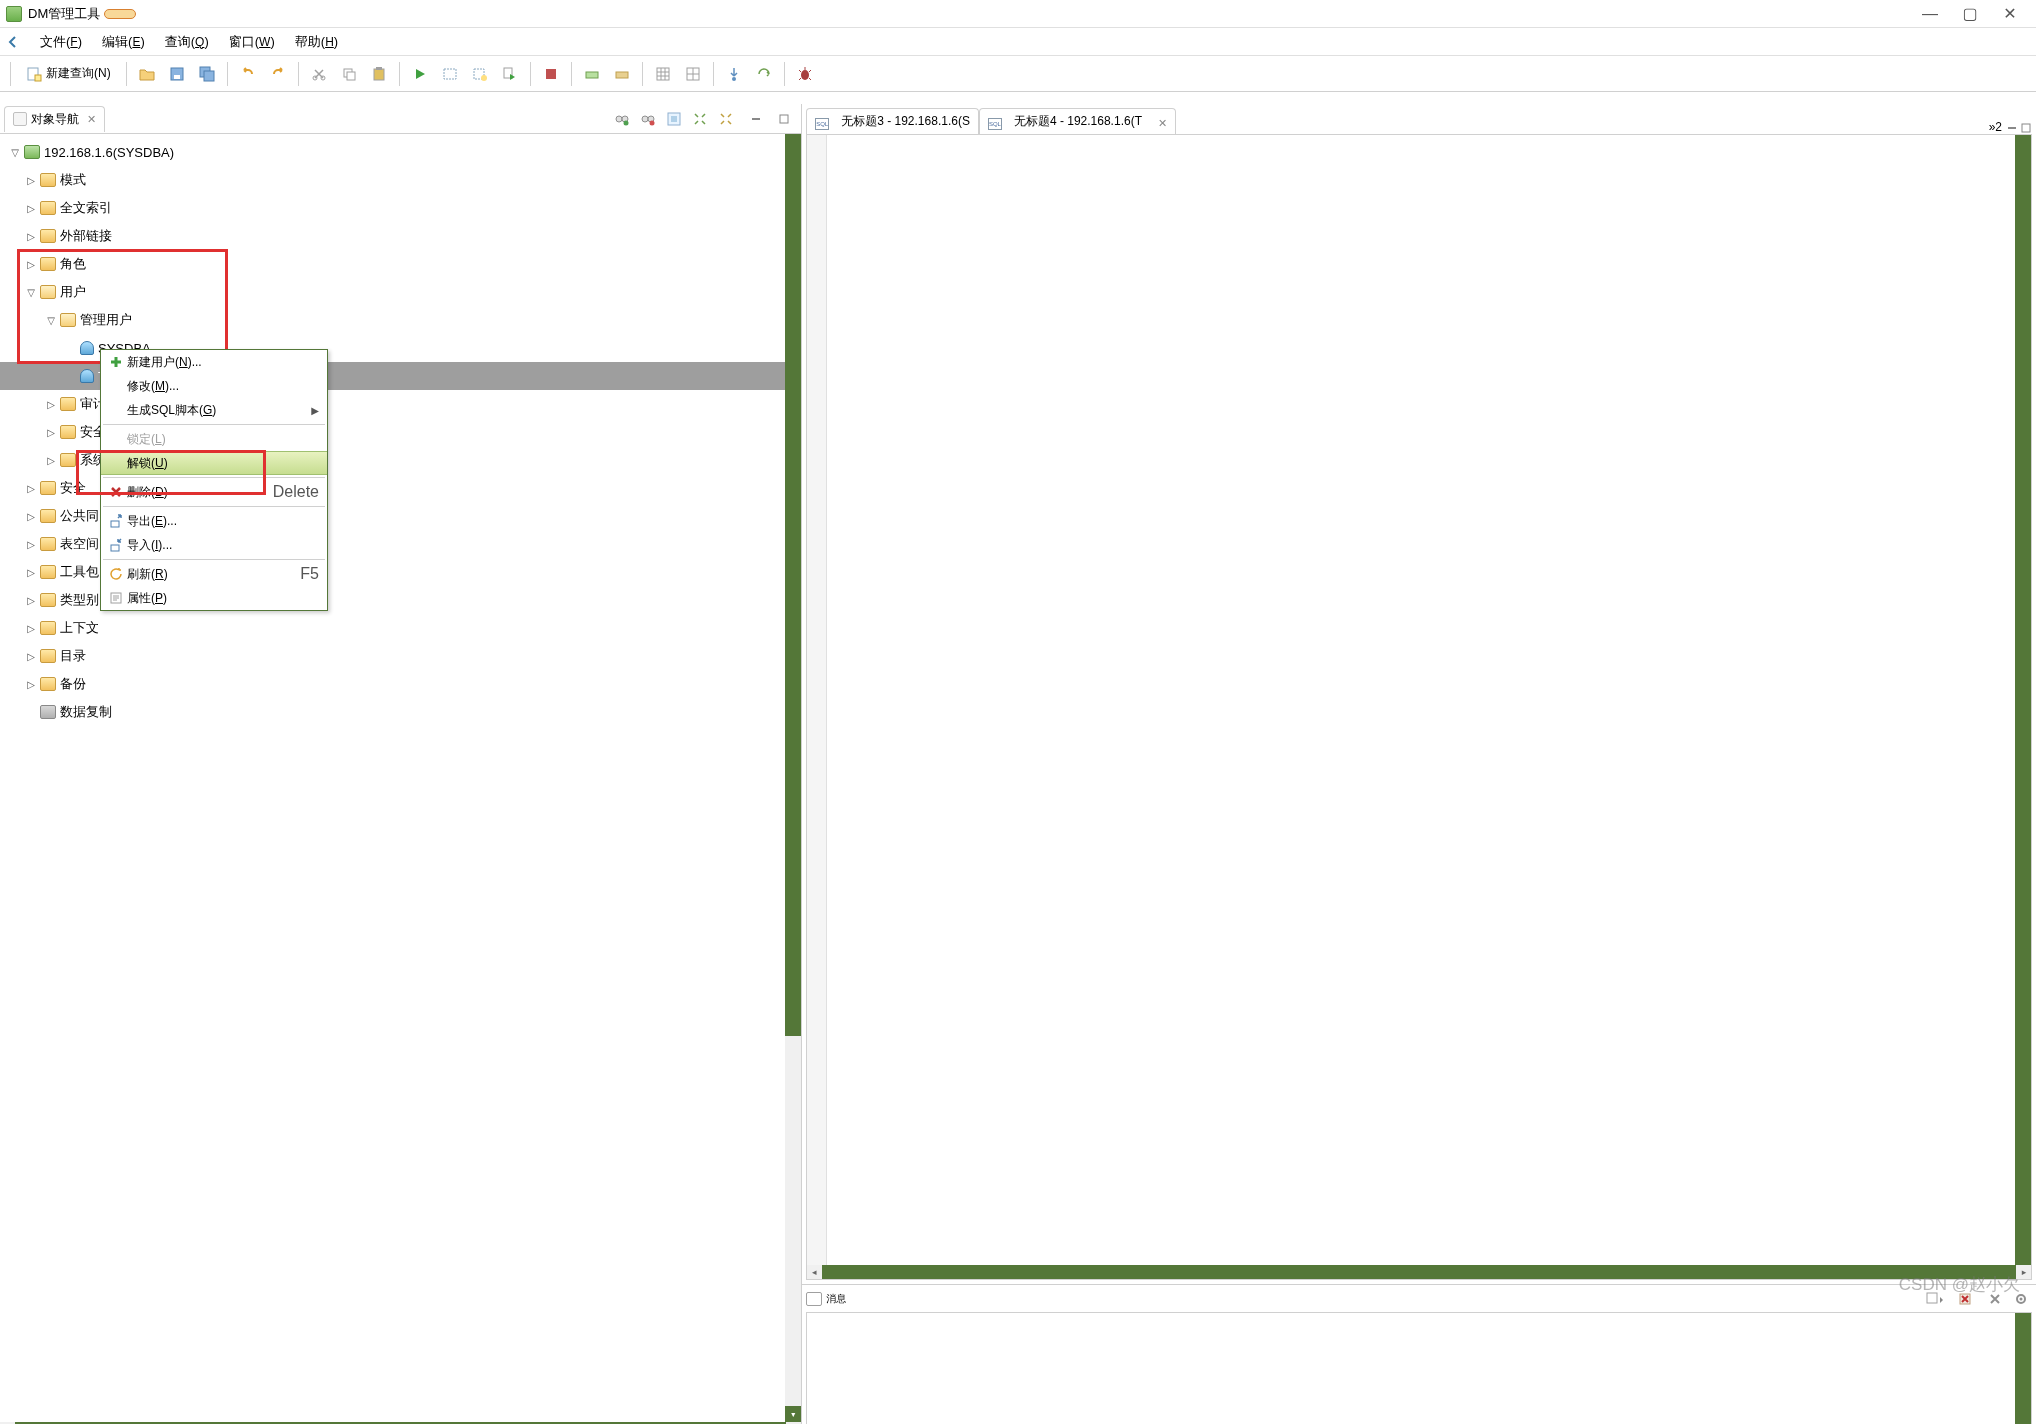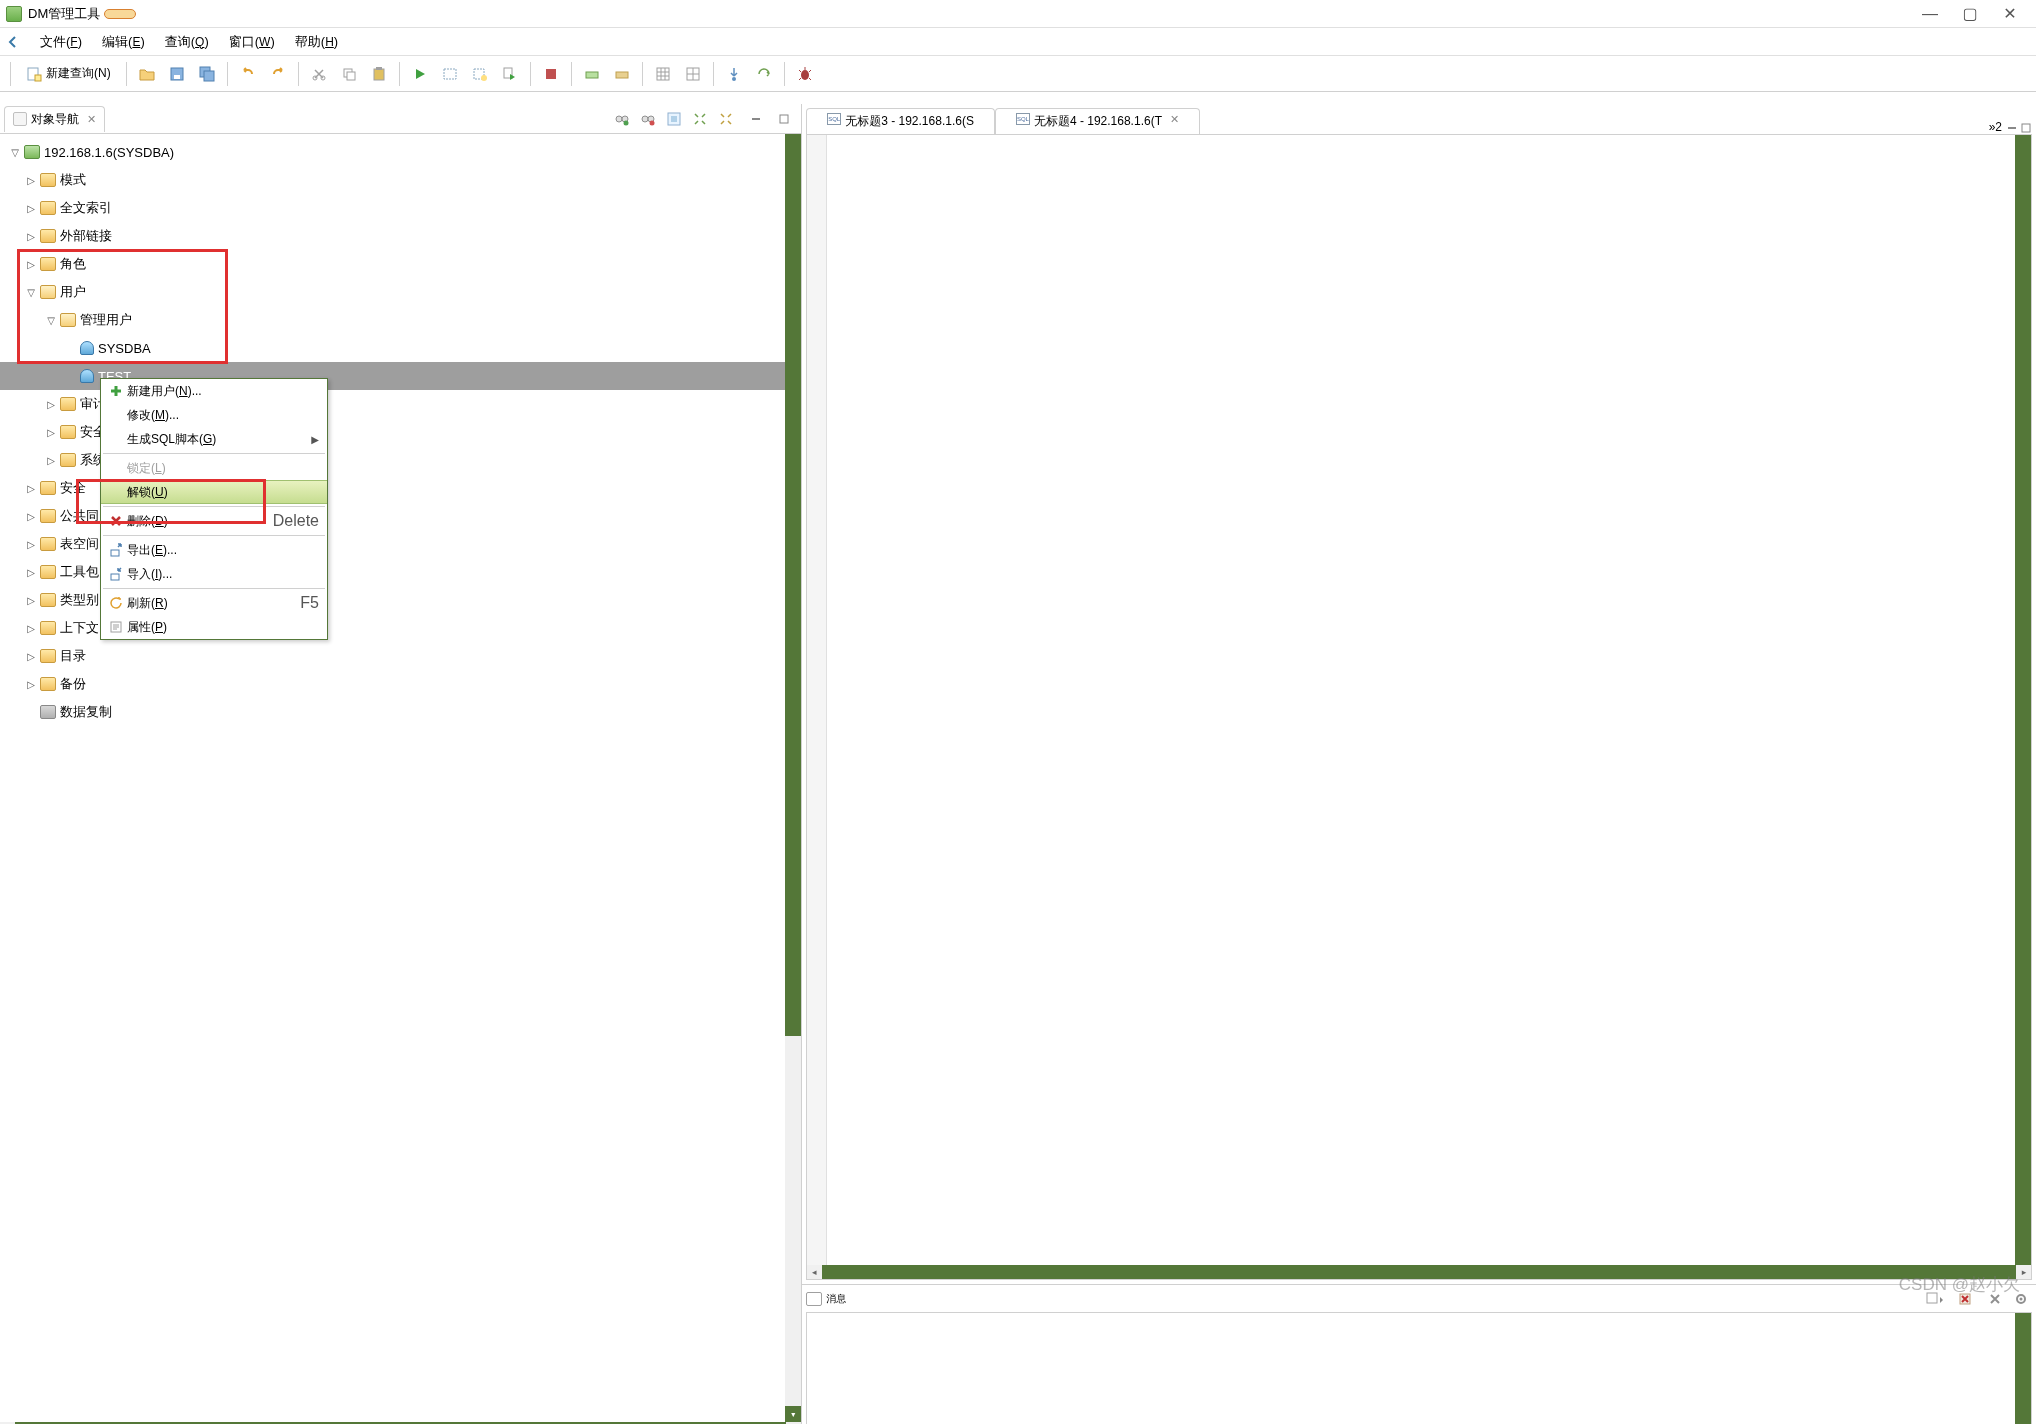--- a/index.html
+++ b/index.html
@@ -79,21 +79,21 @@
 .ctxmenu .row .txt { flex: 1; }
 .ctxmenu .row .accel { color: #555; font-size: 16px; }
 .ctxmenu .row .sub { color: #555; font-size: 10px; }
 .ctxmenu .row.disabled { color: #a0a0a0; }
 .ctxmenu .row.hover { background: linear-gradient(#e8f2c0,#c6dd90); border-top: 1px solid #a0c070; border-bottom: 1px solid #a0c070; height: 24px; }
 .ctxmenu .menusep { height: 1px; background: #d0d0d0; margin: 2px 2px; }
 .ctxmenu .mn { text-decoration: underline; }
 
 
 .edtabs { height: 30px; display: flex; align-items: flex-end; padding: 0 4px; }
-.edtabs .edtab { display: flex; align-items: flex-start; gap: 4px; padding: 4px 20px; border: 1px solid #d0d0d0; border-bottom: none; border-radius: 4px 4px 0 0; font-size: 12.5px; height: 26px; }
+.edtabs .edtab { display: flex; align-items: flex-end; gap: 12px; padding: 4px 8px; border: 1px solid #d0d0d0; border-bottom: none; border-radius: 4px 4px 0 0; font-size: 12.5px; height: 26px; }
 .edtabs .edtab.active { background: #fff; font-weight: 500; }
 .edtabs .edtab .sqlicon { width: 14px; height: 12px; background: #fff; border: 1px solid #8899aa; display: inline-flex; align-items: center; justify-content: center; font-size: 6px; color: #5070a0; }
 .edtabs .edtab .sqlicon::before { content: "SQL"; }
 .edtabs .fill { flex: 1; }
 .edtabs .more { display: flex; align-items: center; font-size: 12px; padding: 0 4px; }
 .edtabs .ctl2 { display: flex; gap: 2px; }
 
 
 .editor { flex: 1; border: 1px solid #d0d0d0; margin: 0 4px 4px 4px; display: flex; flex-direction: column; position: relative; }
 .editor .edbody { flex: 1; display: flex; position: relative; }
@@ -440,21 +440,21 @@
             <span class="lbl">数据复制</span>
           </div>
       </div>
       <div class="vscroll">
           <div class="thumb"></div>
           <div class="downbtn">▾</div>
         </div>
 
       <div class="hlbox a" style="top:115px;height:115px"></div>
 
-      <div class="ctxmenu" style="top:244px">
+      <div class="ctxmenu" style="top:215px">
         <div class="row">
           <span class="iconcell">
               <svg width="14" height="14">
                 <path d="M7 2v10M2 7h10" stroke="#40a040" stroke-width="3"></path>
               </svg>
             </span>
           <span class="txt">新建用户(<span class="mn">N</span>)...</span>
         </div>
         <div class="row">
           <span class="iconcell"></span>

